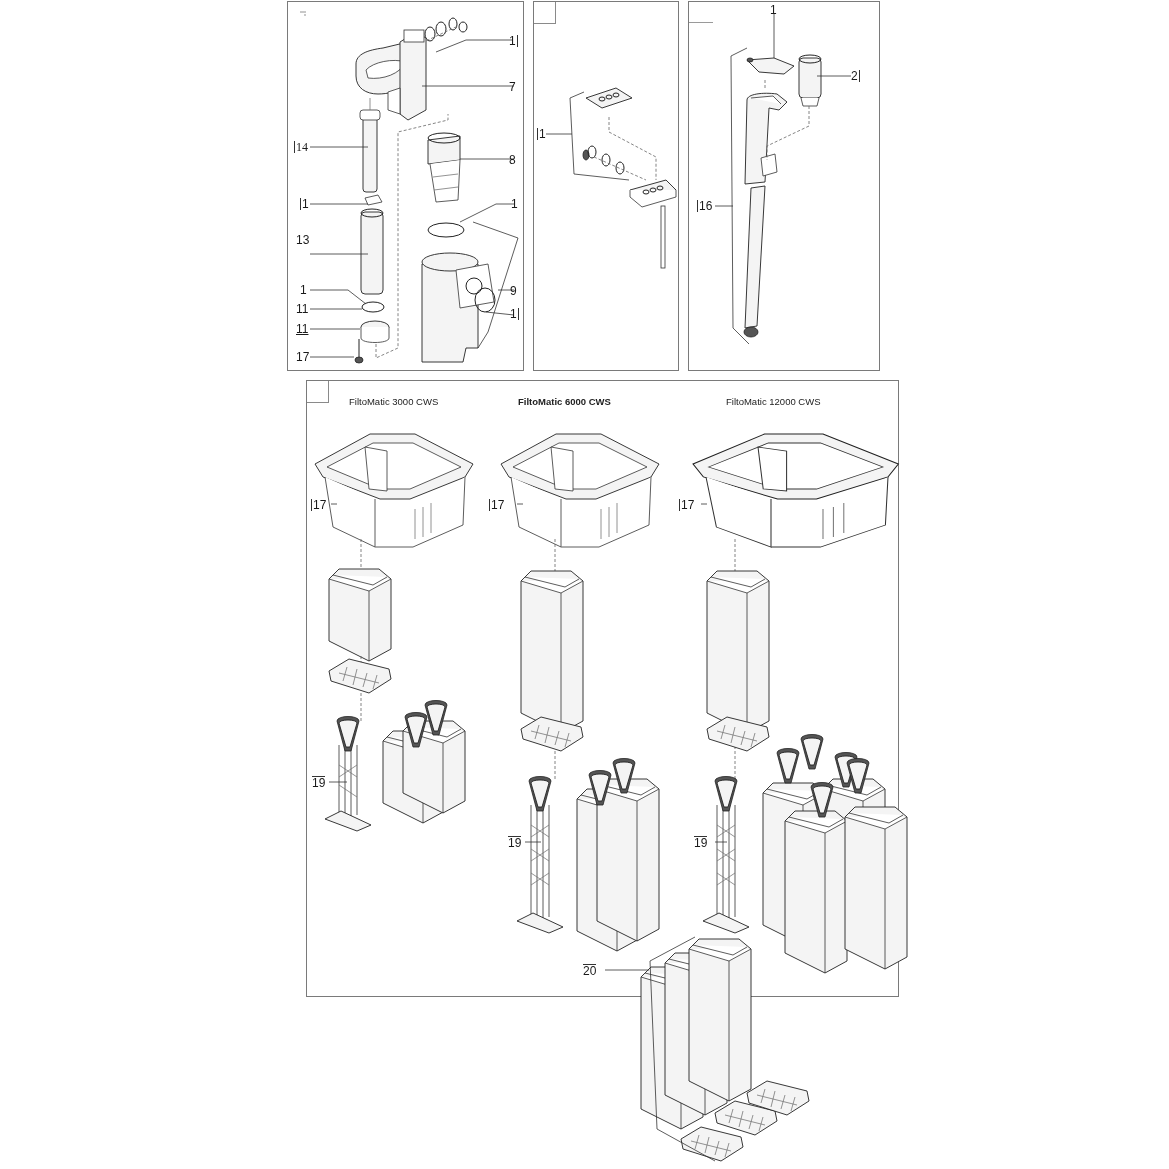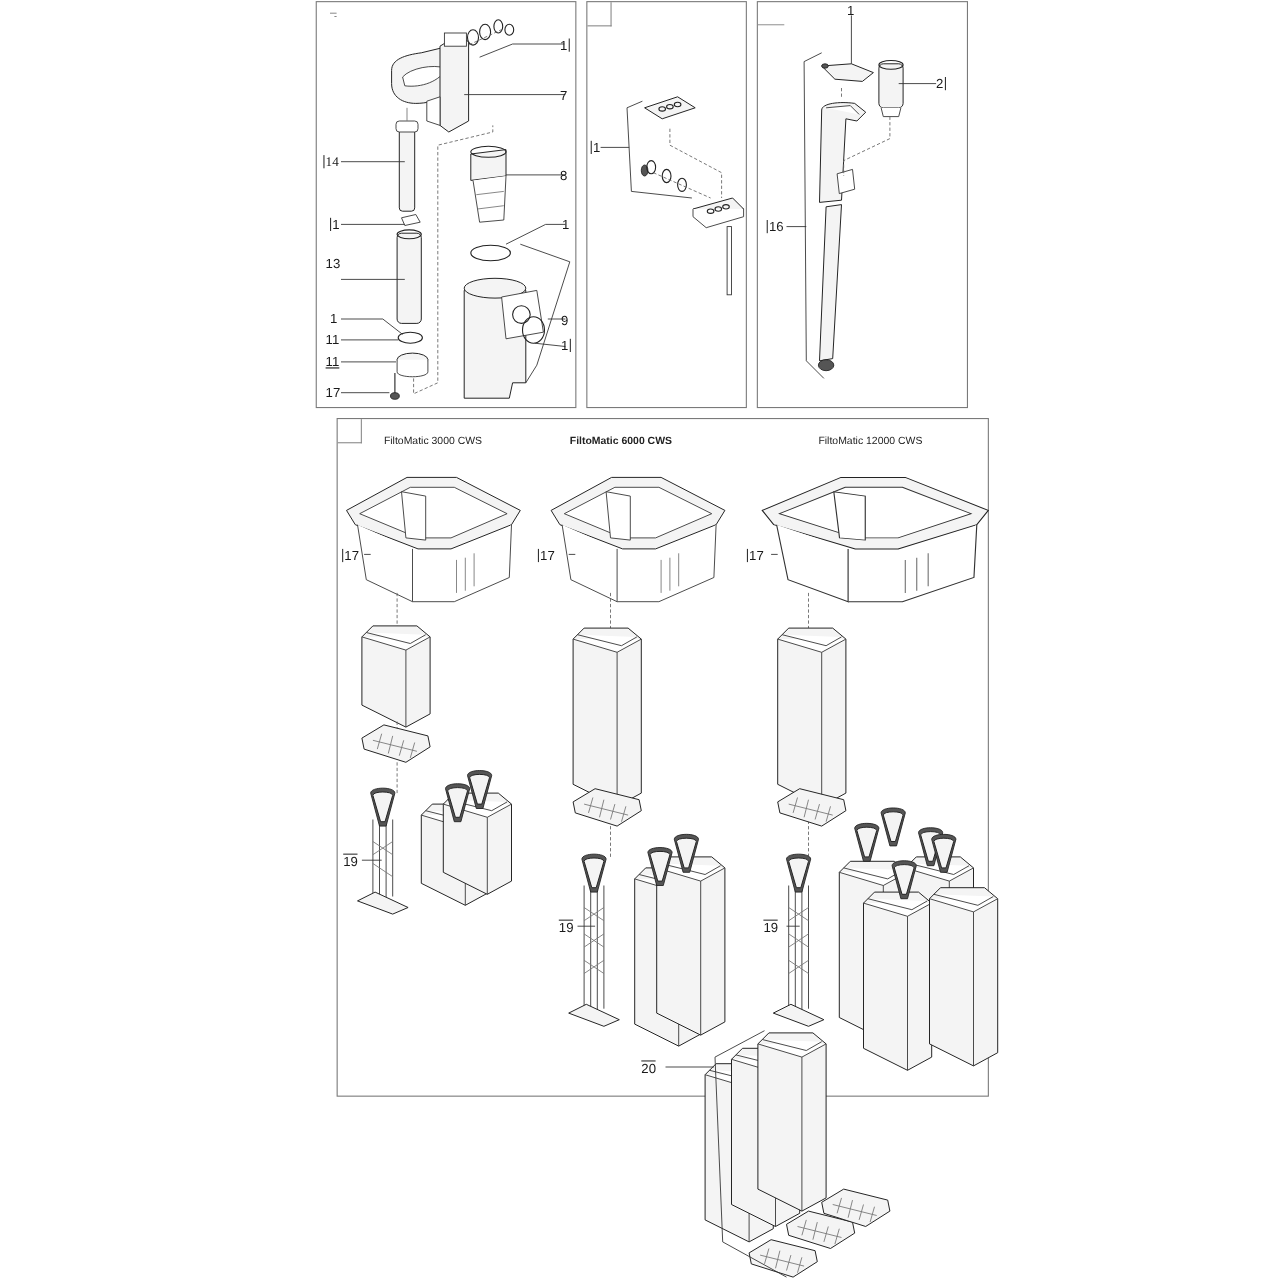--- a/index.html
+++ b/index.html
@@ -165,21 +165,21 @@
   <div class="label" style="left:81px; top:2px;">1</div>
   <div class="label boxed-r" style="left:162px; top:68px;">2</div>
   <div class="label boxed-l" style="left:8px; top:198px;">16</div>
 </div>
 
 <div class="panel" style="left:287px; top:380px; width:593px; height:617px;margin-left:19px;">
   <div class="corner-box" style="width:22px; height:22px;"></div>
 
   <div class="model-title" style="left:42px; top:15px;">FiltoMatic 3000 CWS</div>
   <div class="model-title" style="left:211px; top:15px;font-weight:bold;">FiltoMatic 6000 CWS</div>
-  <div class="model-title" style="left:437px; top:15px;text-align:right;">FiltoMatic 12000 CWS</div>
+  <div class="model-title" style="left:419px; top:15px;text-align:right;">FiltoMatic 12000 CWS</div>
 
   <svg class="art" width="593" height="789">
     <defs>
       <g id="tray">
         <path class="light" d="M0 35 L55 5 L100 5 L158 35 L150 48 L95 70 L65 70 L8 48 Z"></path>
         <path class="ln2" d="M12 38 L58 14 L98 14 L146 38 L95 60 L65 60 Z"></path>
         <path class="ln2" d="M10 48 L18 98 L60 118 L60 70"></path>
         <path class="ln2" d="M60 118 L98 118 L148 96 L150 48"></path>
         <path class="ln2" d="M50 18 L54 60 L72 62 L72 22 Z"></path>
         <path class="gr" d="M100 80 L100 110 M108 78 L108 108 M116 74 L116 104"></path>

